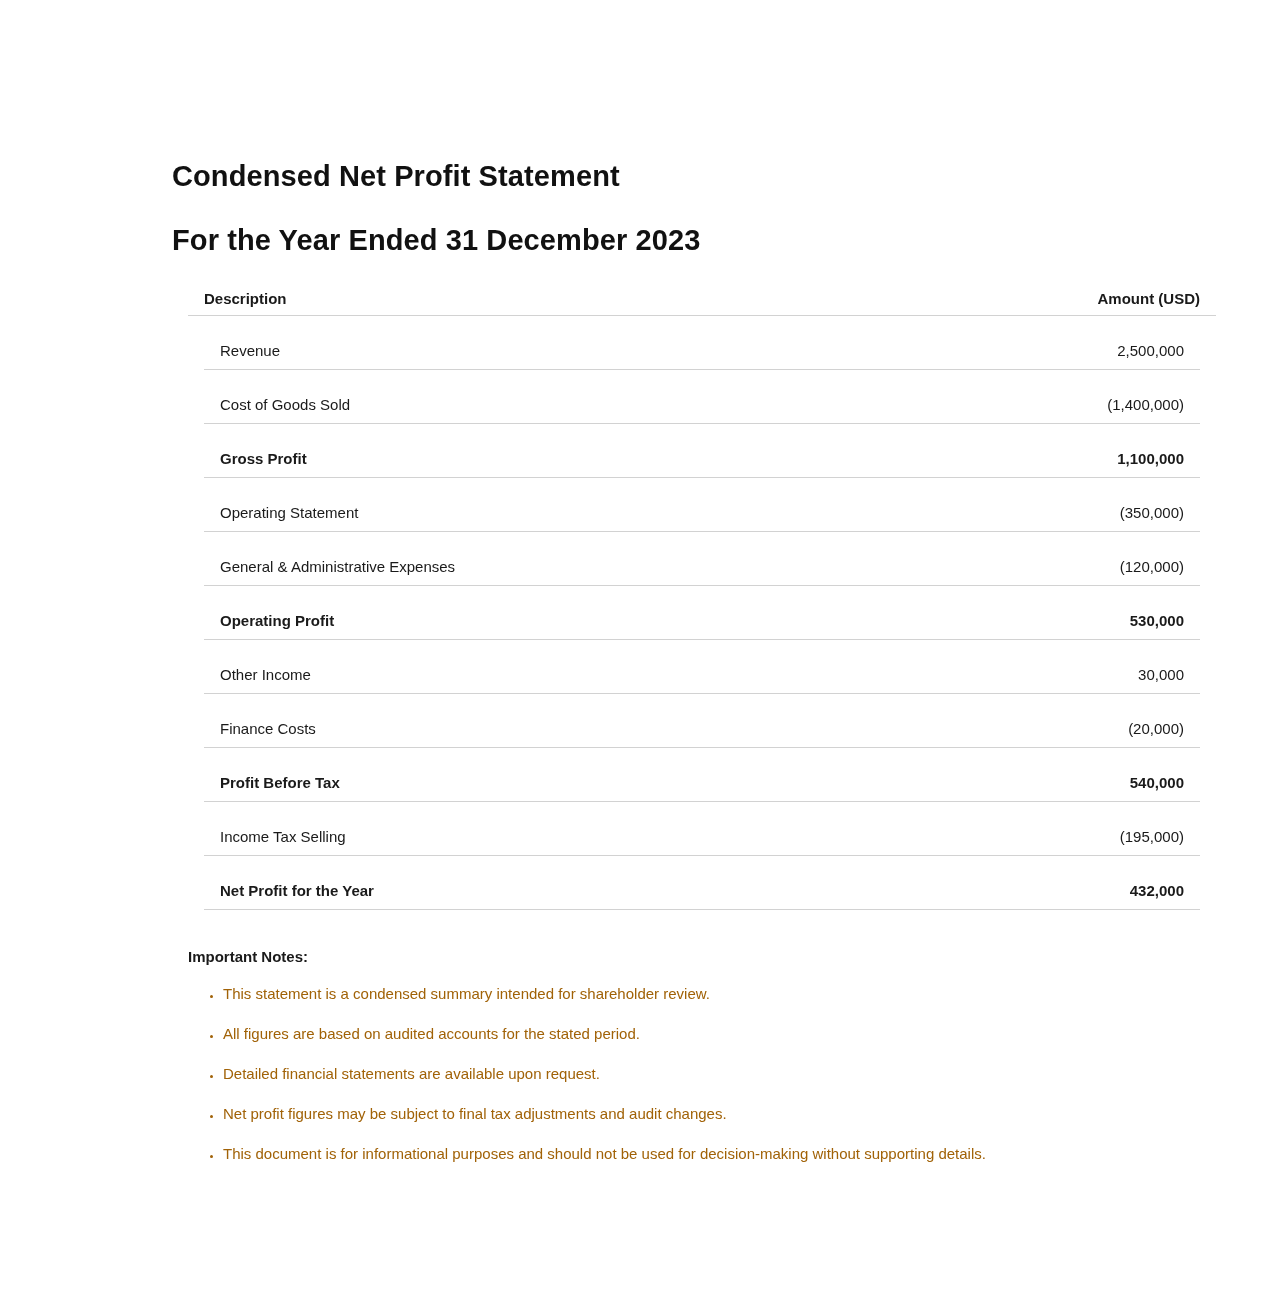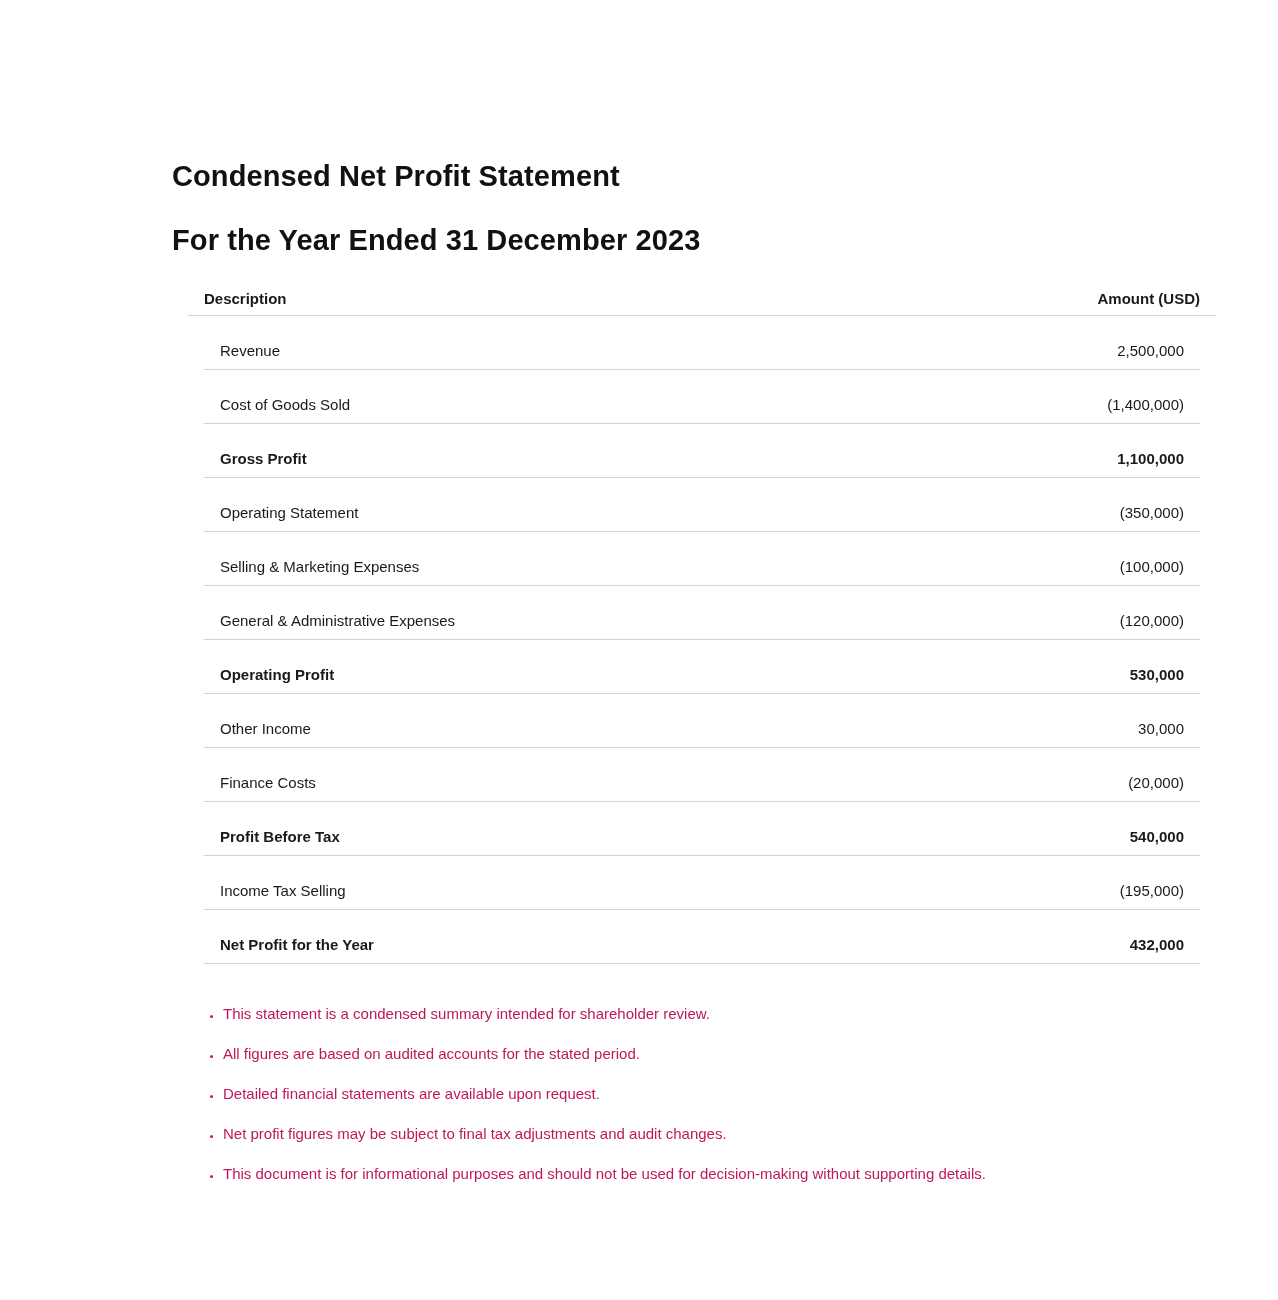--- a/index.html
+++ b/index.html
@@ -55,21 +55,21 @@
     color: #1a1a1a;
   }
   .notes-list {
     margin-top: 17px;
     list-style: disc;
     padding-left: 19px;
   }
   .notes-list li {
     font-size: 15px;
     line-height: 24px;
-    color: #be185d;
+    color: #a16207;
   }
   .notes-list li::marker {
     font-size: 11px;
   }
 </style>
 </head>
 <body>
 
 <div class="page">
 
@@ -92,24 +92,20 @@
         </div>
         <div class="t-row bold">
           <span class="cell-desc">Gross Profit</span>
           <span class="cell-amt">1,100,000</span>
         </div>
         <div class="t-row">
           <span class="cell-desc">Operating Statement</span>
           <span class="cell-amt">(350,000)</span>
         </div>
         <div class="t-row">
-          <span class="cell-desc">Selling &amp; Marketing Expenses</span>
-          <span class="cell-amt">(100,000)</span>
-        </div>
-        <div class="t-row">
           <span class="cell-desc">General &amp; Administrative Expenses</span>
           <span class="cell-amt">(120,000)</span>
         </div>
         <div class="t-row bold">
           <span class="cell-desc">Operating Profit</span>
           <span class="cell-amt">530,000</span>
         </div>
         <div class="t-row">
           <span class="cell-desc">Other Income</span>
           <span class="cell-amt">30,000</span>
@@ -127,20 +123,21 @@
           <span class="cell-amt">(195,000)</span>
         </div>
         <div class="t-row bold">
           <span class="cell-desc">Net Profit for the Year</span>
           <span class="cell-amt">432,000</span>
         </div>
       </div>
   </div>
 
   <div class="notes">
+    <div class="notes-heading">Important Notes:</div>
     <ul class="notes-list" id="notes-list">
         <li>This statement is a condensed summary intended for shareholder review.</li>
         <li>All figures are based on audited accounts for the stated period.</li>
         <li>Detailed financial statements are available upon request.</li>
         <li>Net profit figures may be subject to final tax adjustments and audit changes.</li>
         <li>This document is for informational purposes and should not be used for decision-making without supporting details.</li>
       </ul>
   </div>
 
 </div>

